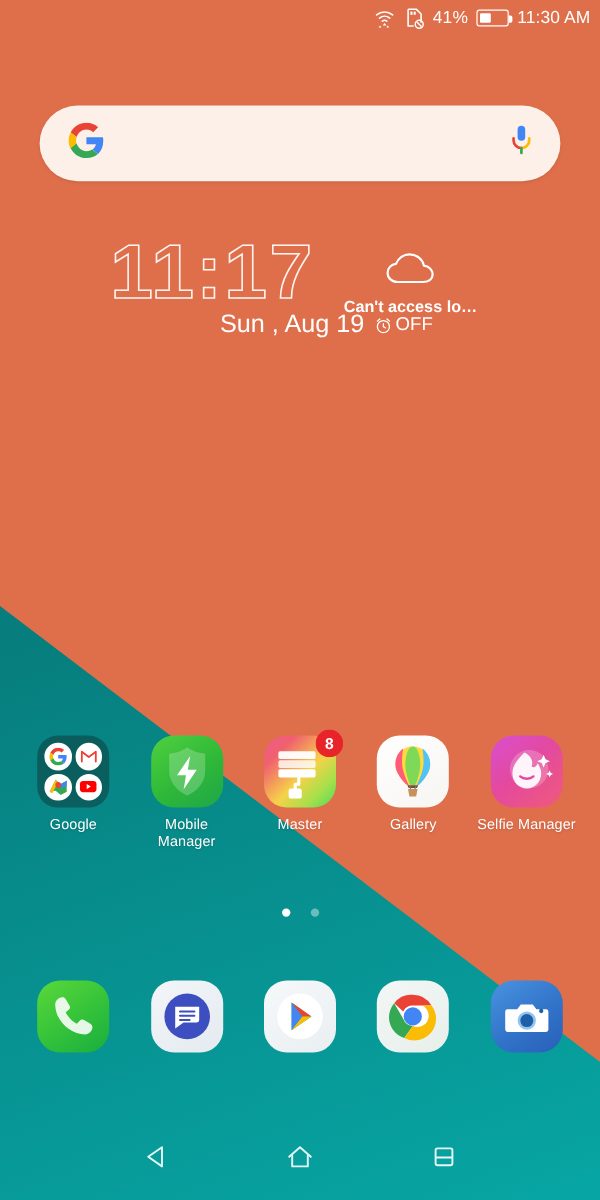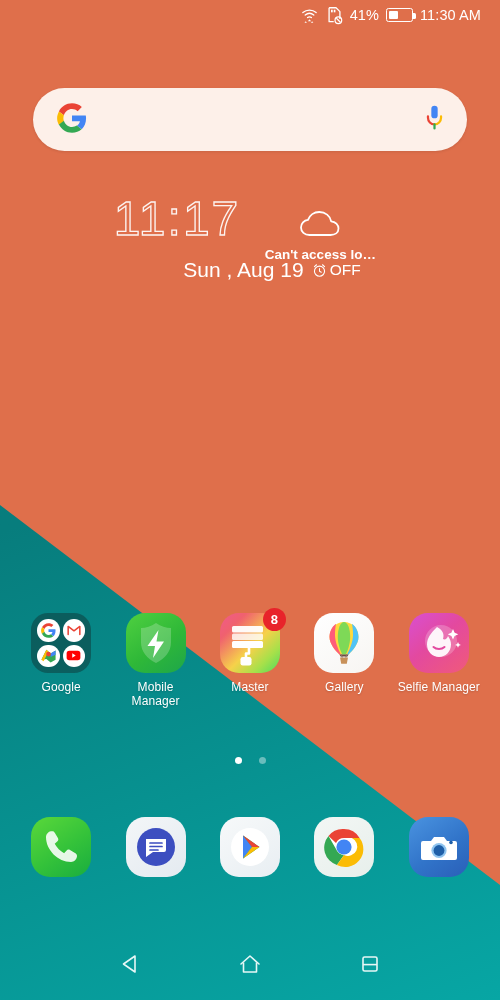--- a/index.html
+++ b/index.html
@@ -18,21 +18,21 @@
   #wallpaper .teal {
     position:absolute; inset:0;
     background:linear-gradient(160deg,#0a7c7c 0%,#077d7d 45%,#07a6a4 100%);
     clip-path:polygon(0% 50.5%, 100% 88.5%, 100% 100%, 0% 100%);
   }
 
   
   #status-bar {
     position:absolute; top:0; left:0; right:0; height:30px;
     display:flex; align-items:center; justify-content:flex-end;
-    padding-right:19px; gap:7px; z-index:20;
+    padding-right:8px; gap:7px; z-index:20;
     color:#fff;
   }
   #status-bar .sb-text {
     font-size:14.5px; color:#ffffff; letter-spacing:.1px; line-height:1;
   }
   .ico { display:block; }
 
   
   .battery {
     width:27px; height:14px; border:1.7px solid #fff; border-radius:2.5px;
@@ -54,21 +54,21 @@
   }
 
   
   #clock-widget {
     position:absolute; top:196px; left:0; right:0; z-index:10;
     display:flex; flex-direction:column; align-items:center;
     color:#fff;
   }
   .clock-row { display:flex; align-items:flex-start; justify-content:center; gap:14px; }
   #clock-time {
-    font-size:48px; font-weight:400; line-height:.95;
+    font-size:64px; font-weight:700; line-height:.95;
     color:transparent;
     -webkit-text-stroke:1.3px rgba(255,255,255,.92);
     letter-spacing:2px;
     font-family:"Liberation Sans", sans-serif;
   }
   .weather-col {
     display:flex; flex-direction:column; align-items:center;
     padding-top:12px; width:132px;font-weight:bold;
   }
   #weather-text {

